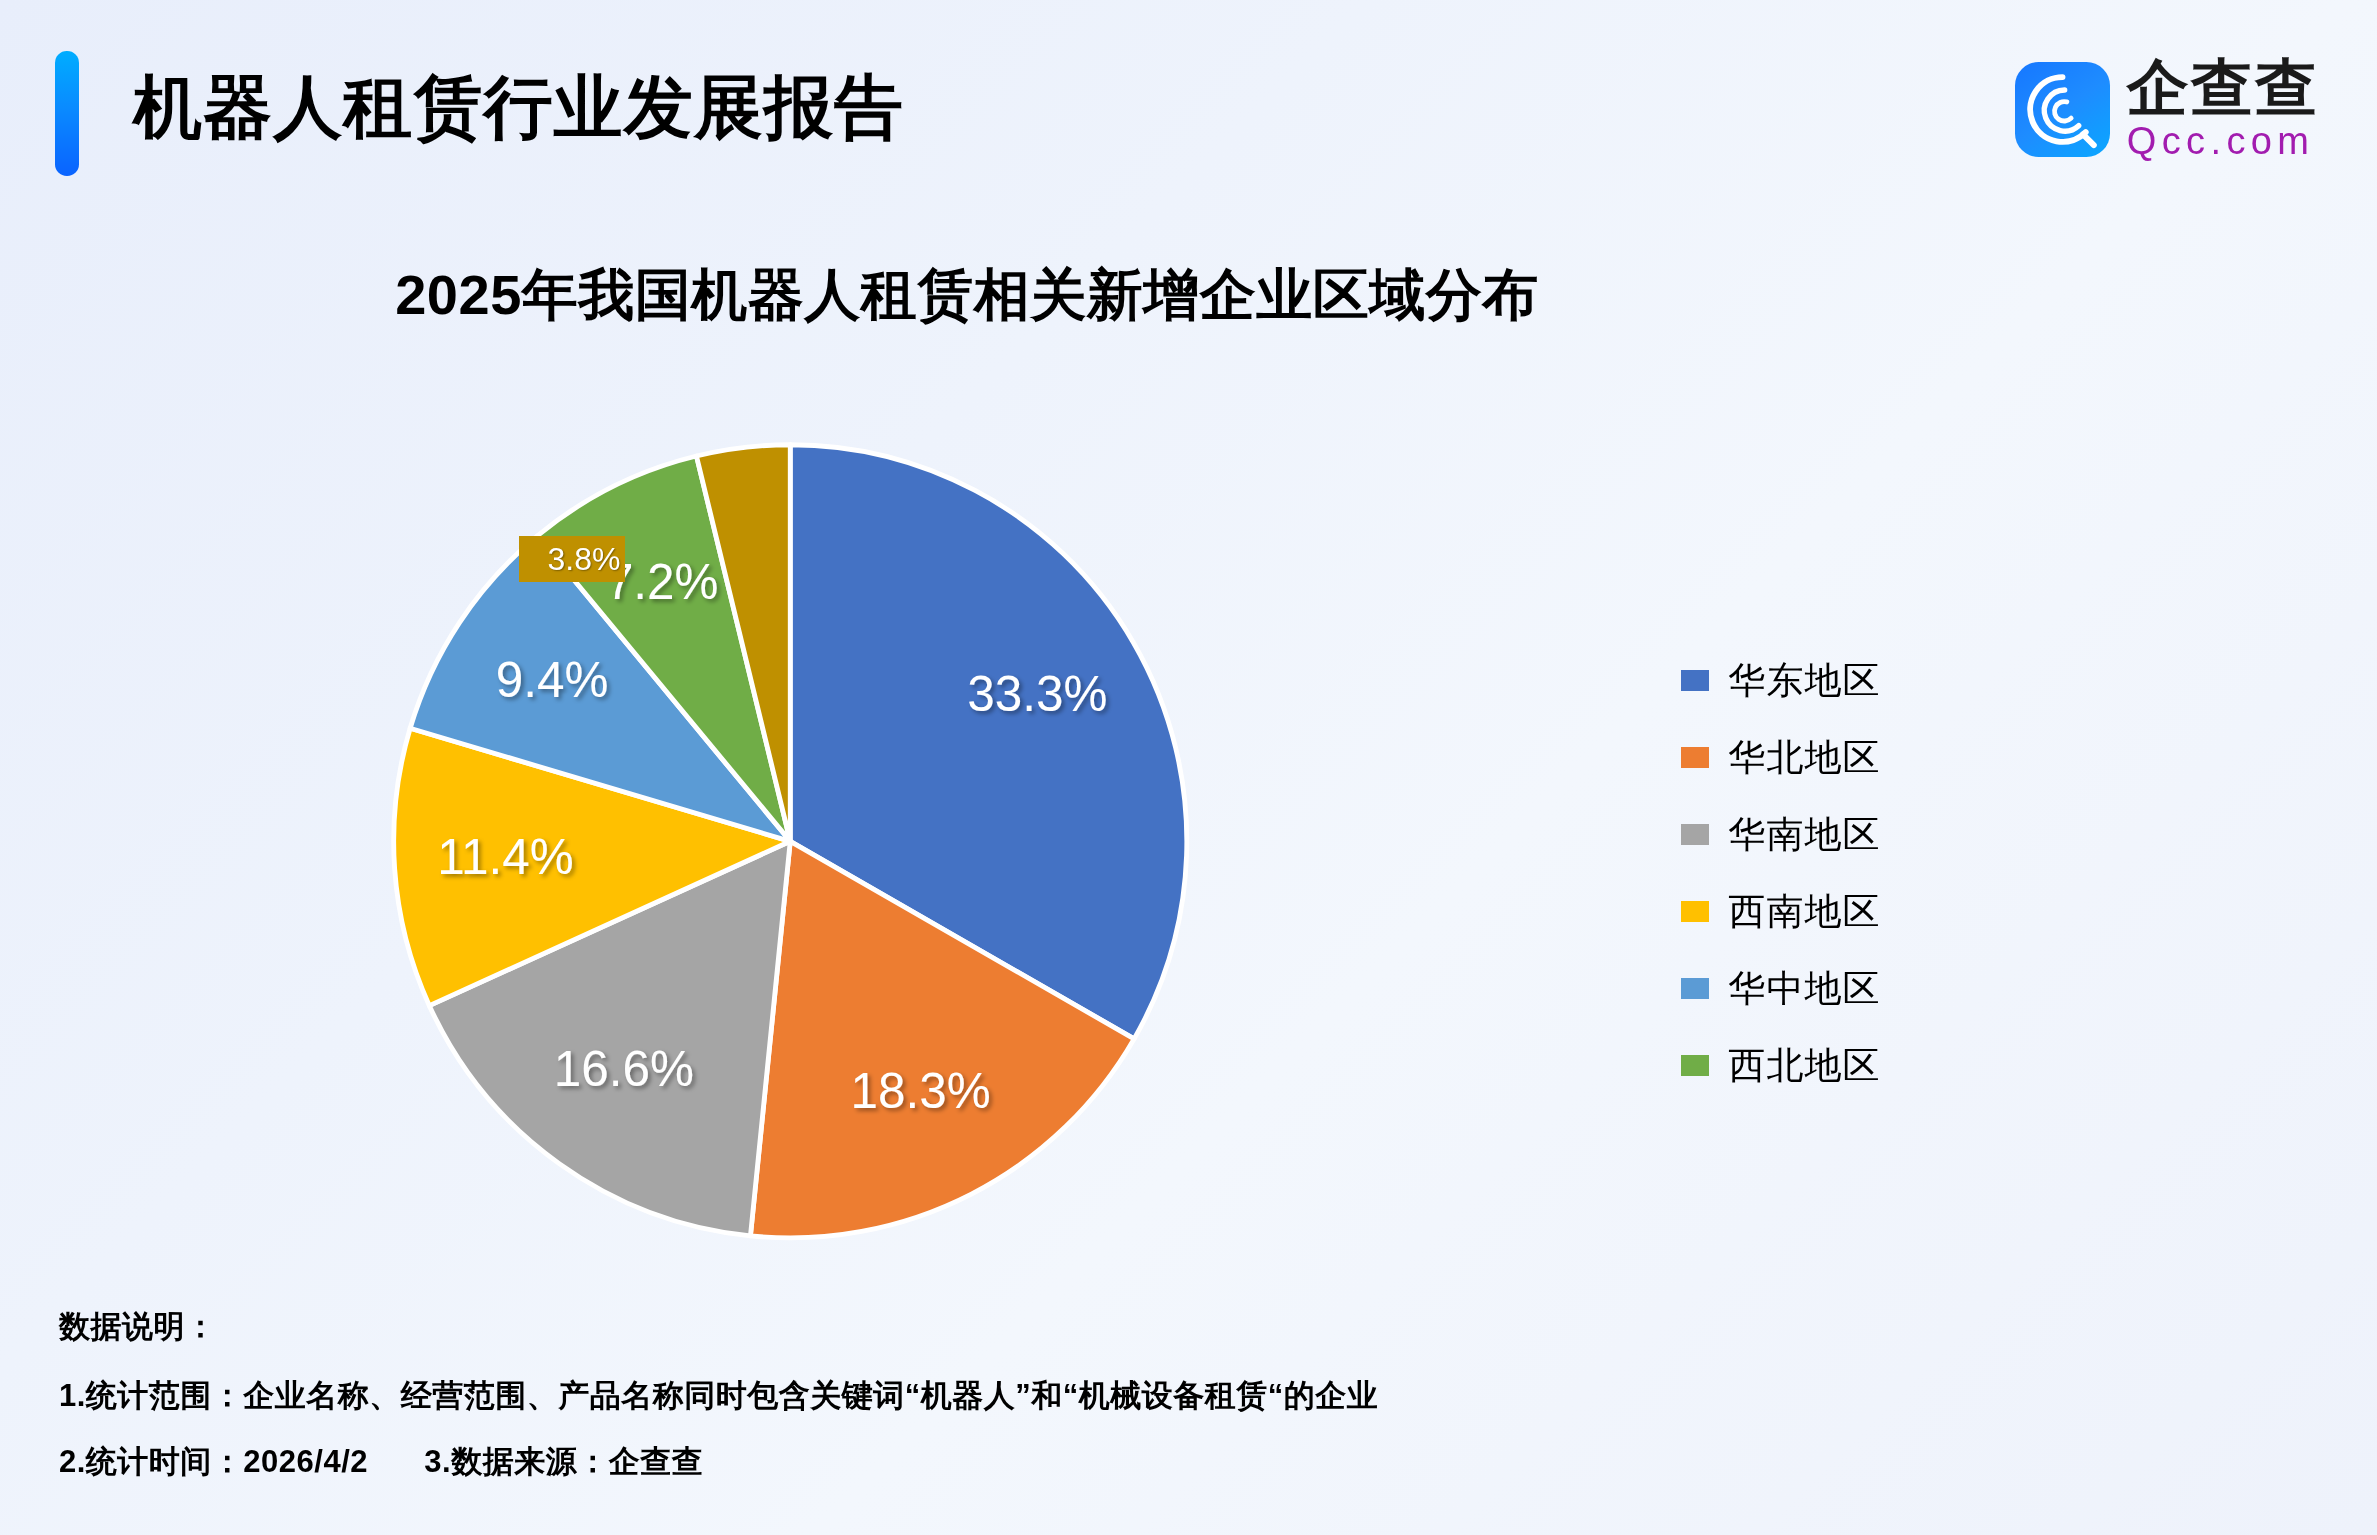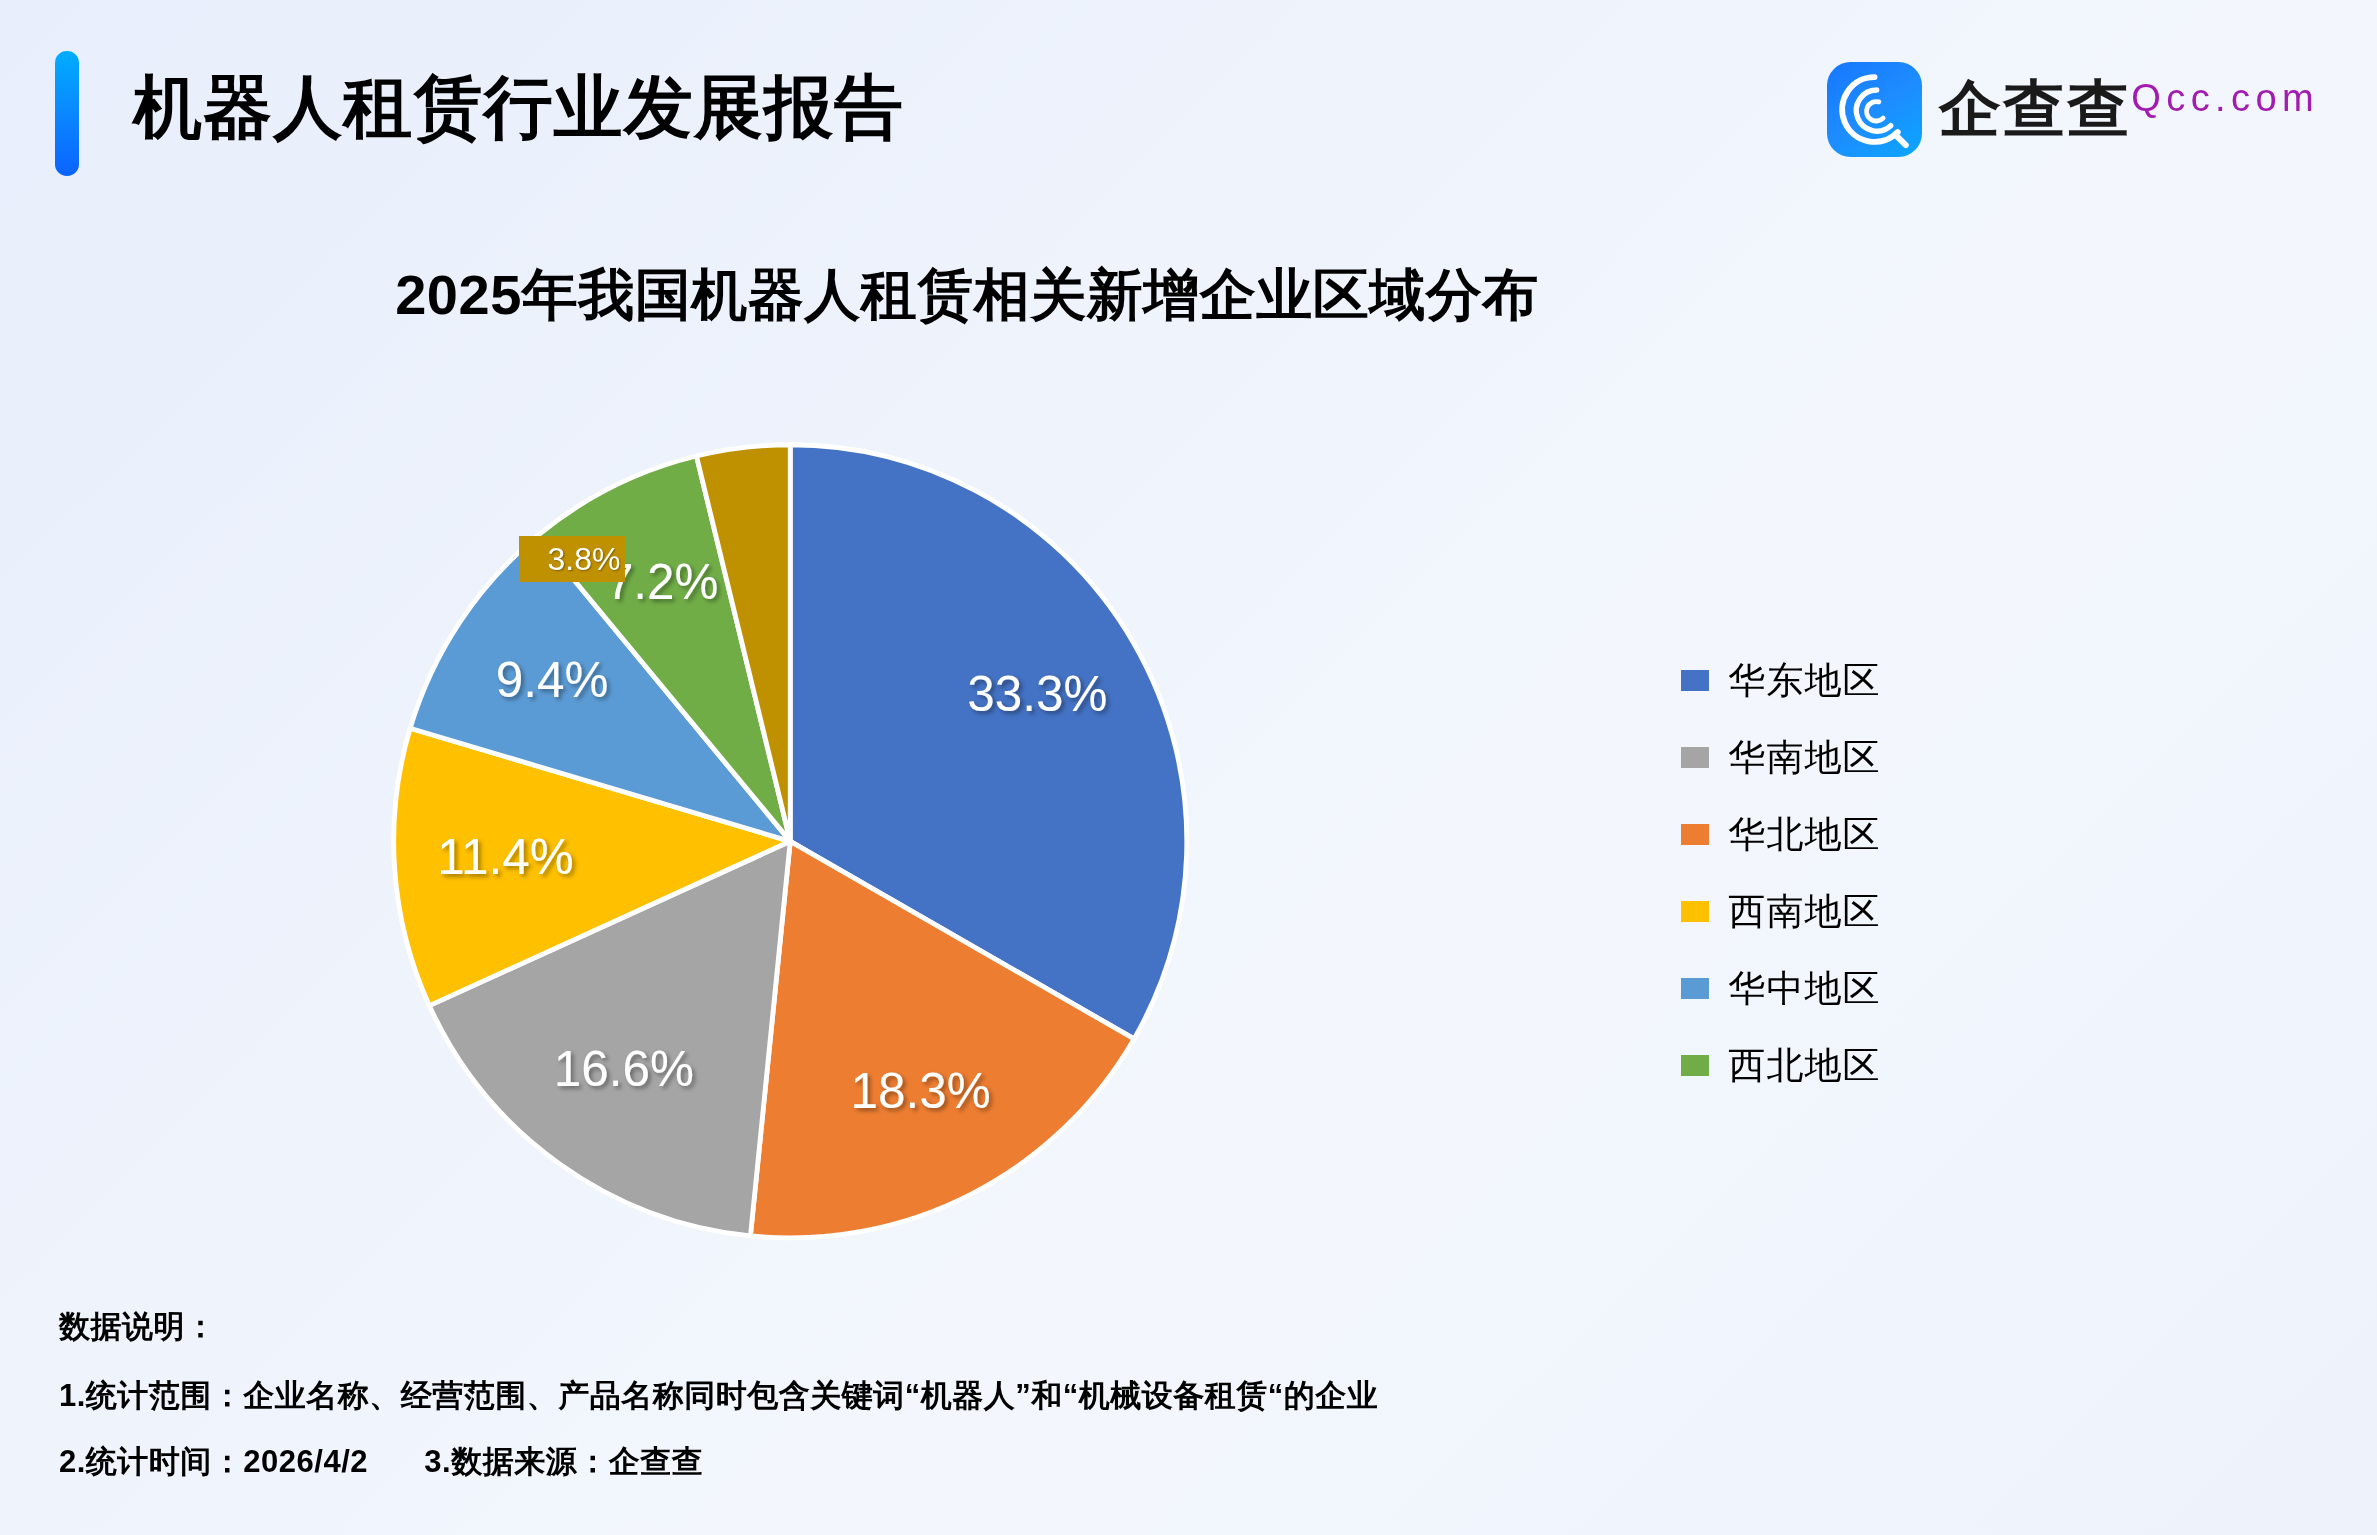--- a/index.html
+++ b/index.html
@@ -57,21 +57,21 @@
     height: 95px;
     border-radius: 23.6px;
     background: linear-gradient(145deg, #1677ff 0%, #1e8cff 50%, #0aa7ff 100%);
     position: relative;
     flex: 0 0 auto;
   }
   .logo-mark svg { display: block; width: 95px; height: 95px; }
   .logo-text {
     margin-left: 17px;
     display: flex;
-    flex-direction: row;
+    flex-direction: column;
     justify-content: flex-start;
   }
   .logo-cn {
     font-size: 62px;
     font-weight: bold;
     color: #1a1a1a;
     line-height: 1.02;
     letter-spacing: 2.1px;
     white-space: nowrap;
   }
@@ -249,26 +249,26 @@
     <span>3.8%</span>
   </div>
 </div>
 
 <div class="legend" id="legend">
     <div class="legend-item">
       <div class="legend-swatch" style="background: rgb(68, 114, 196);"></div>
       <div class="legend-label">华东地区</div>
     </div>
     <div class="legend-item">
+      <div class="legend-swatch" style="background: rgb(237, 125, 49);"></div>
+      <div class="legend-label">华北地区</div>
+    </div>
+    <div class="legend-item">
       <div class="legend-swatch" style="background: rgb(165, 165, 165);"></div>
       <div class="legend-label">华南地区</div>
-    </div>
-    <div class="legend-item">
-      <div class="legend-swatch" style="background: rgb(237, 125, 49);"></div>
-      <div class="legend-label">华北地区</div>
     </div>
     <div class="legend-item">
       <div class="legend-swatch" style="background: rgb(255, 192, 0);"></div>
       <div class="legend-label">西南地区</div>
     </div>
     <div class="legend-item">
       <div class="legend-swatch" style="background: rgb(91, 155, 213);"></div>
       <div class="legend-label">华中地区</div>
     </div>
     <div class="legend-item">

